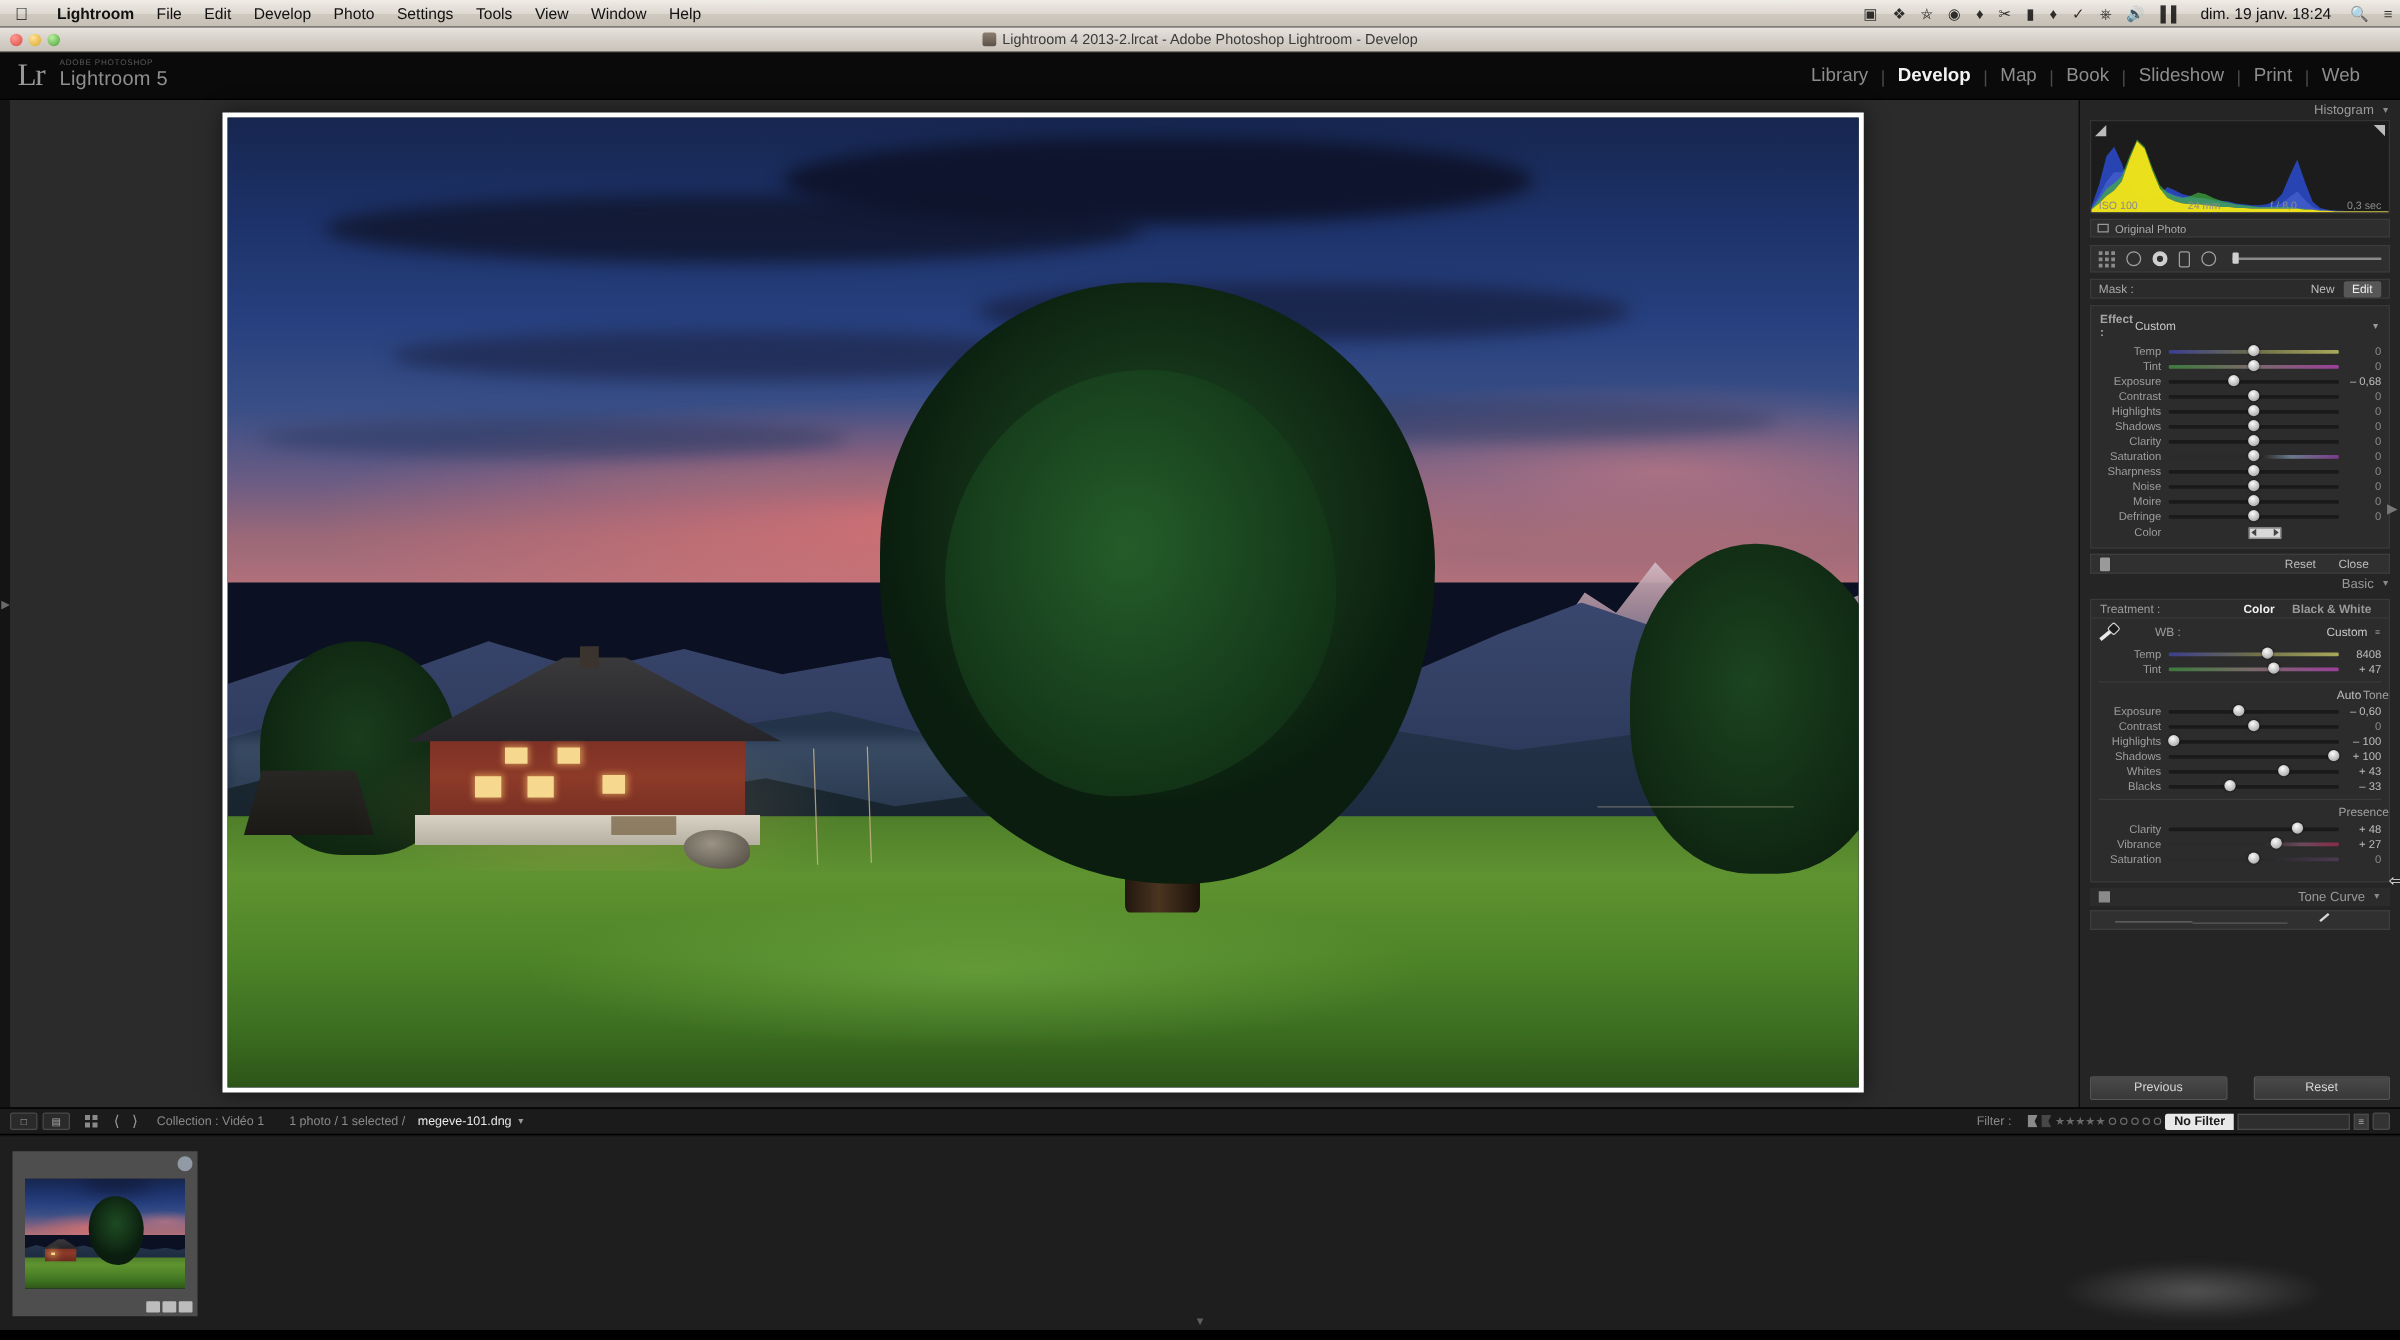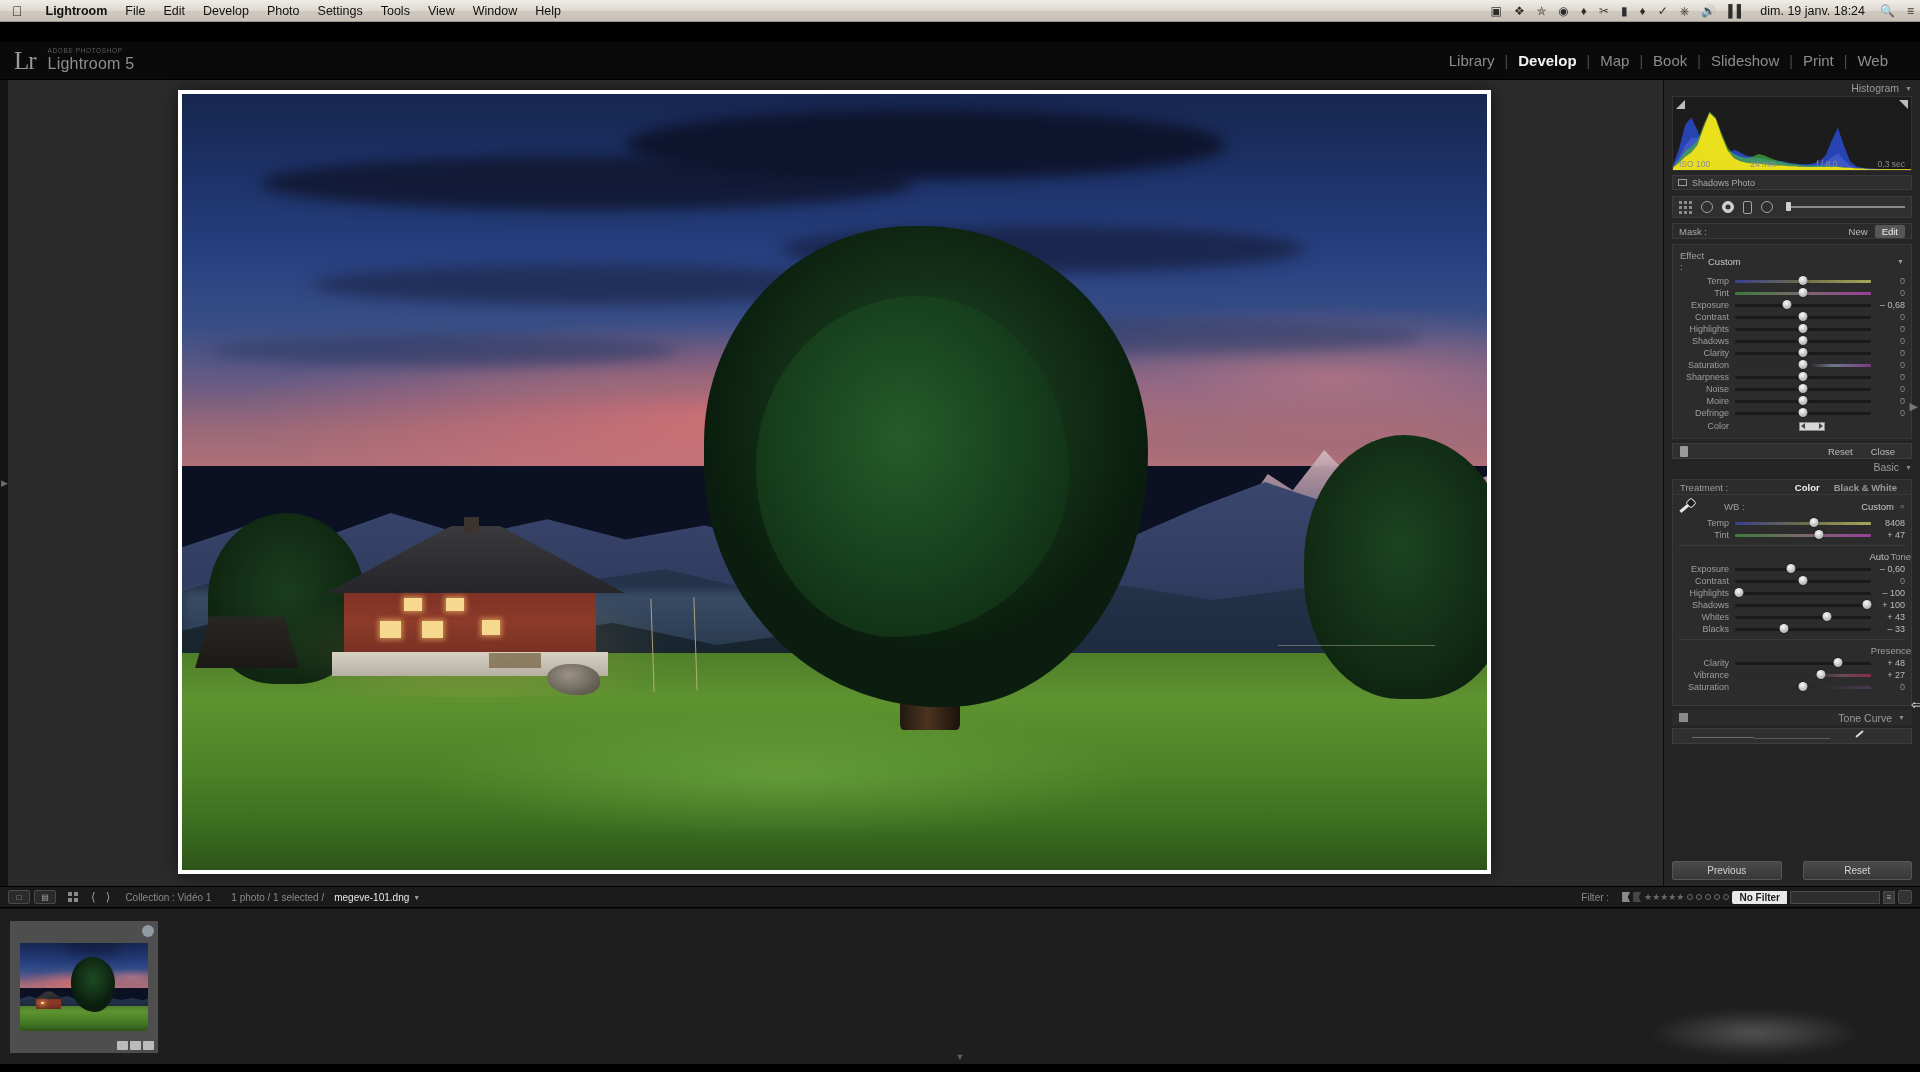--- a/index.html
+++ b/index.html
@@ -261,21 +261,21 @@
   .maskrow {
     margin:5px 8px 0; height:16px; background:#2b2b2b; border:1px solid #3a3a3a;
     display:flex; align-items:center; padding:0 6px; font-size:9.5px; color:#a8a8a8;
   }
   .maskrow .sp{flex:1;}
   .maskrow .new{ padding:0 7px; color:#bdbdbd;}
   .maskrow .edit{ padding:1px 7px; background:#575757; color:#f0f0f0; border-radius:2px;}
 
   .effblock { margin:5px 8px 0; background:#2c2c2c; border:1px solid #383838; padding:4px 0 5px;}
   .effhead { display:flex; align-items:center; padding:1px 7px 3px; font-size:9.5px; color:#a5a5a5;}
-  .effhead .lbl{ width:28px;}
+  .effhead .lbl{ width:28px;font-weight:bold;}
   .effhead .val{ color:#c8c8c8;}
   .effhead .tri{margin-left:auto;font-size:7px;color:#9a9a9a;}
 
   .srow { display:flex; align-items:center; height:12px; padding:0 6px; font-size:9px; }
   .srow .nm { width:56px; text-align:right; padding-right:6px; color:#9e9e9e; white-space:nowrap;}
   .srow .tr {
     flex:1; height:3px; position:relative; background:#1a1a1a; border-radius:1px;
   }
   .srow .tr.grad-temp { background: linear-gradient(to right,#3b3f8e,#6e6e4a,#a8a85a); }
   .srow .tr.grad-tint { background: linear-gradient(to right,#3d7a3d,#7a6a6a,#9a3f9a); }
@@ -430,20 +430,29 @@
     <span class="si">♦</span>
     <span class="si">✓</span>
     <span class="si">⎈</span>
     <span class="si">🔊</span>
     <span class="si">▌▌</span>
     <span class="clock">dim. 19 janv.  18:24</span>
     <span class="si">🔍</span>
     <span class="si">≡</span>
   </div>
 
+  <div class="titlebar">
+    <div class="traffic">
+      <i class="r"></i>
+      <i class="y"></i>
+      <i class="g"></i>
+    </div>
+    <span class="ticon"></span>
+    <span>Lightroom 4 2013-2.lrcat - Adobe Photoshop Lightroom - Develop</span>
+  </div>
 
   <div class="lrtop">
     <div class="logo">
       <span class="lr">Lr</span>
       <span class="names">
         <span class="adobe">ADOBE PHOTOSHOP</span>
         <span class="prod">Lightroom 5</span>
       </span>
     </div>
     <div class="modules">
@@ -531,21 +540,21 @@
       <div class="histmeta">
         <span>ISO 100</span>
         <span>24 mm</span>
         <span>f / 8,0</span>
         <span>0,3 sec</span>
       </div>
     </div>
 
     <div class="origphoto">
       <span class="rectico"></span>
-      <span>Shadows Photo</span>
+      <span>Original Photo</span>
     </div>
 
     <div class="toolstrip">
       <span class="tsg">
           <i></i>
           <i></i>
           <i></i>
           <i></i>
           <i></i>
           <i></i>

